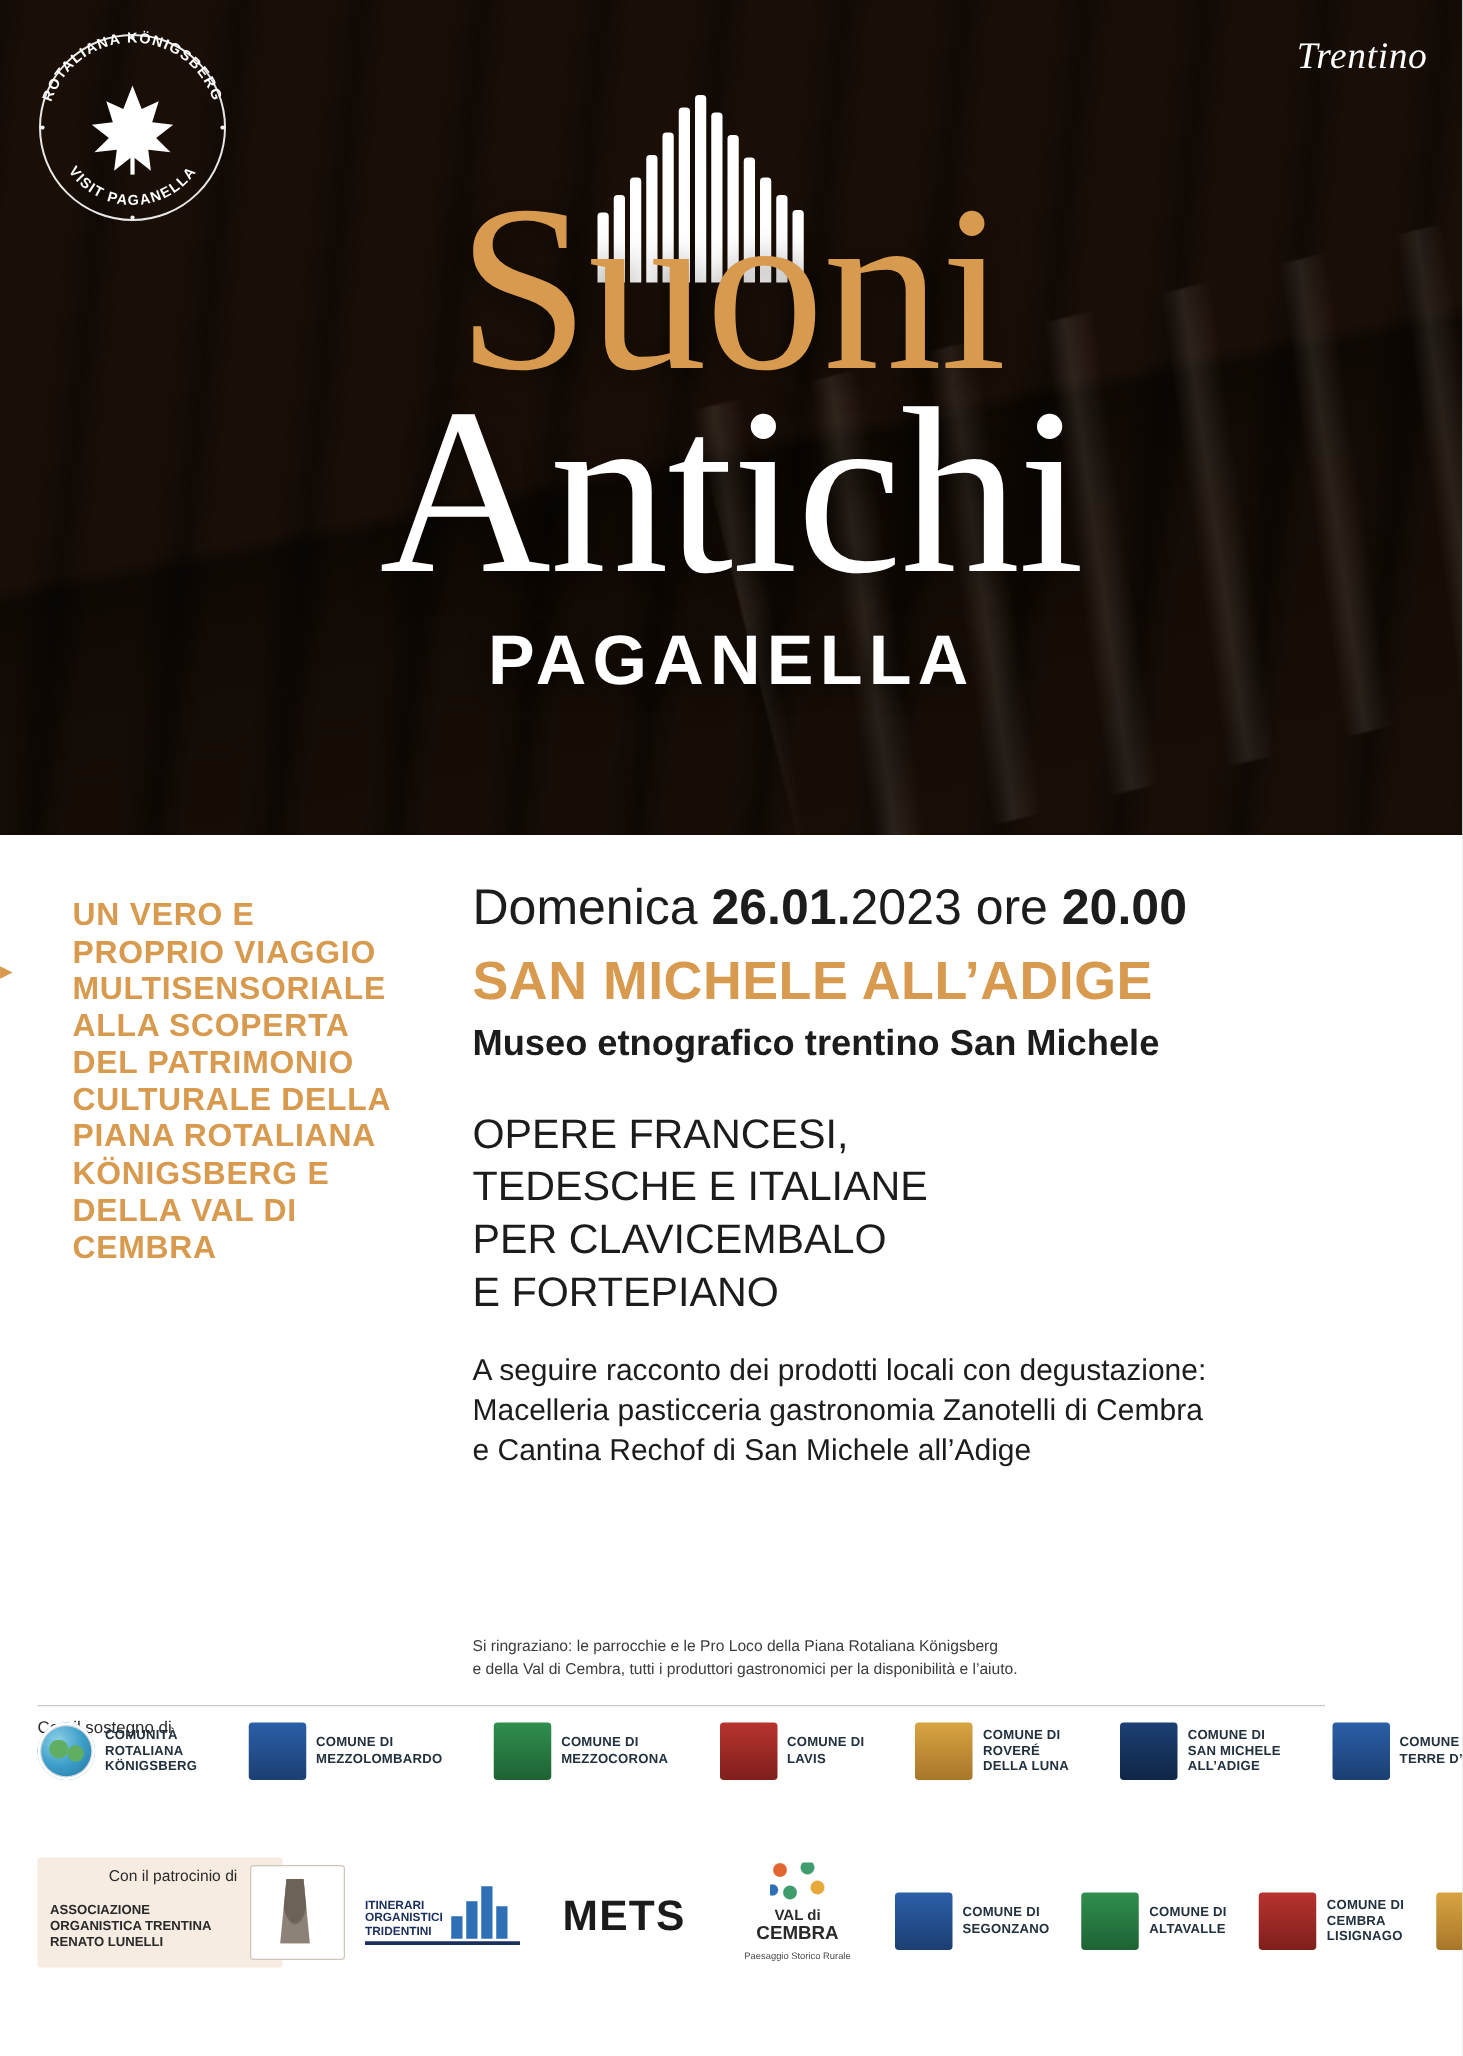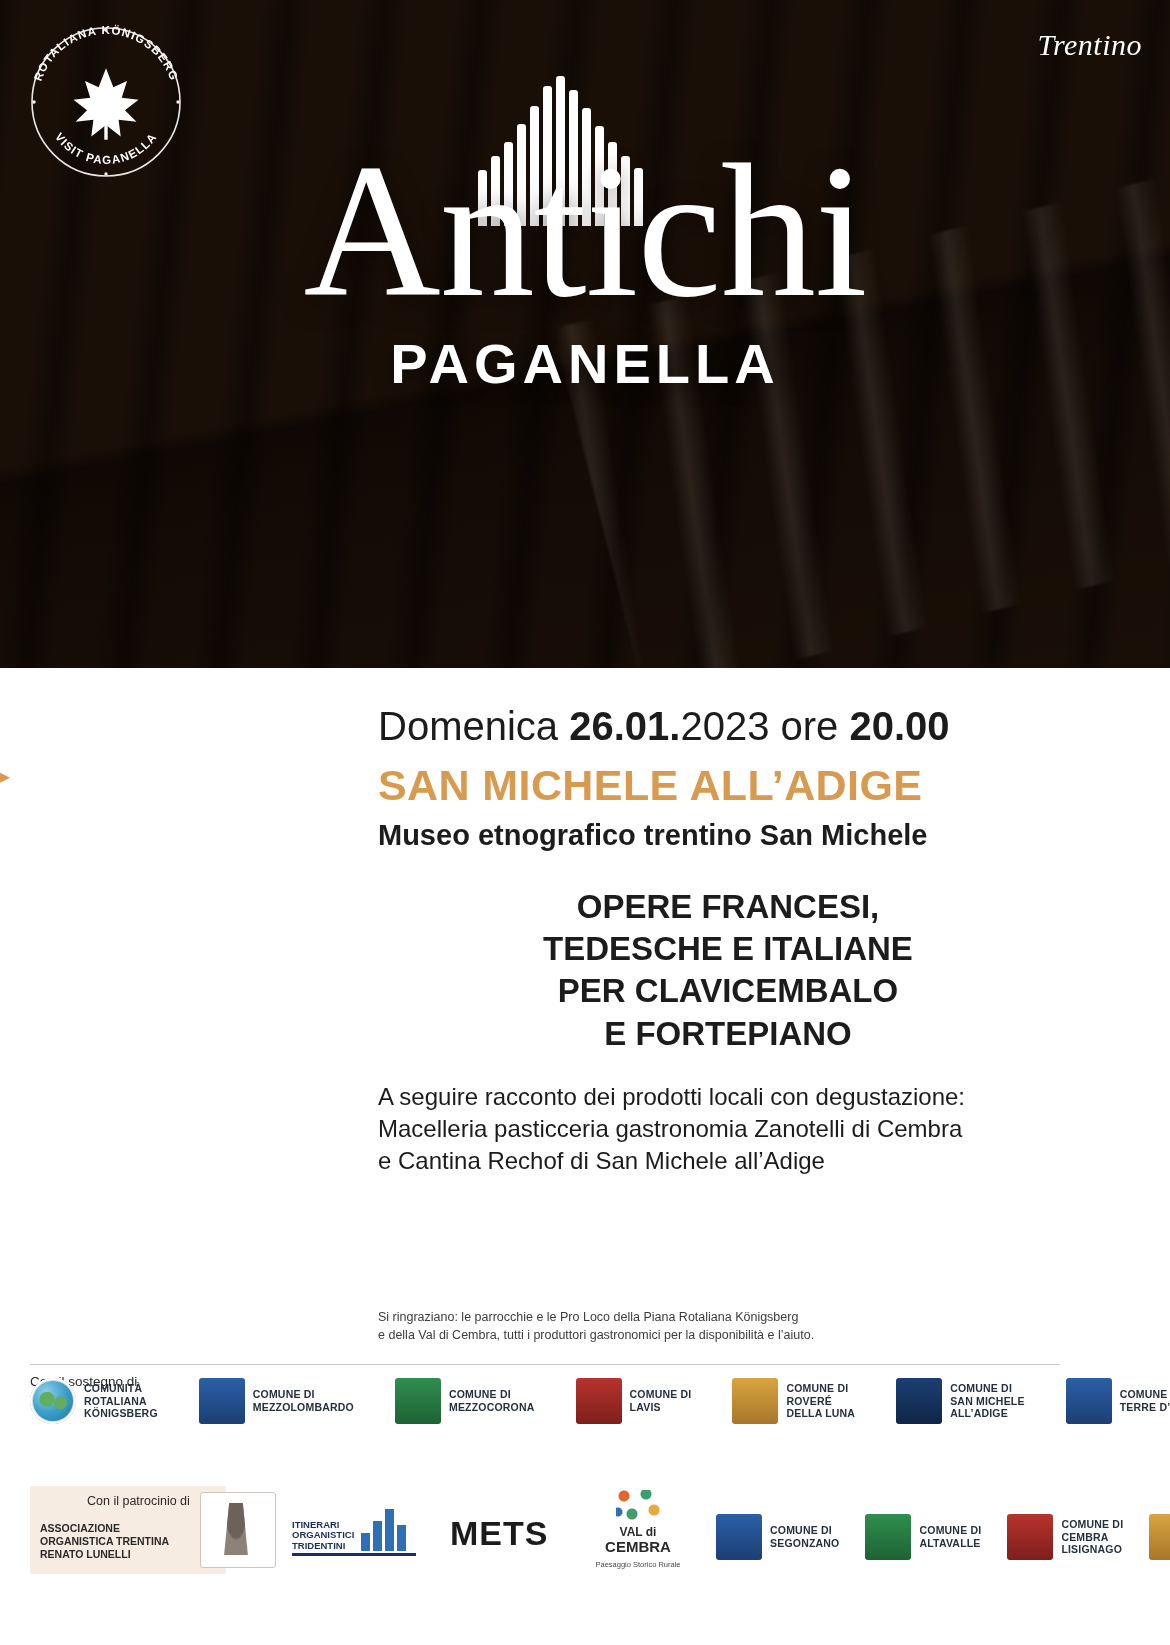--- a/index.html
+++ b/index.html
@@ -232,24 +232,23 @@
   }
   .line-venue {
     margin-top: 9px;
     font-size: 29px;
     font-weight: bold;
     color: #1c1c1c;
   }
   .prog {
     margin-top: 34px;
     font-size: 33px;
-    font-weight: bold;
+    font-weight: normal;
     color: #1c1c1c;
     line-height: 1.28;
-    text-align: center;
   }
   .performer {
     margin-top: 32px;
     font-size: 30px;
     color: #1c1c1c;
   }
   .performer .nm { font-weight: bold; }
   .performer .sep { font-weight: normal; }
   .performer .role { font-weight: normal; }
   .note {
@@ -481,29 +480,33 @@
       <i style="height:150px"></i>
         <i style="height:136px"></i>
         <i style="height:118px"></i>
       <i style="height:100px"></i>
         <i style="height:84px"></i>
         <i style="height:70px"></i>
       <i style="height:58px"></i>
     </div>
 
     <div class="title-wrap">
+      <div class="title-suoni">Suoni</div>
       <div class="title-antichi">Antichi</div>
       <div class="title-riscoperti">PAGANELLA</div>
     </div>
   </div>
 
   <div class="body-area">
 
     <div class="left-arrow">▸</div>
 
+    <div class="left-col">
+      <p>UN VERO E PROPRIO VIAGGIO MULTISENSORIALE ALLA SCOPERTA DEL PATRIMONIO CULTURALE DELLA PIANA ROTALIANA KÖNIGSBERG E DELLA VAL DI CEMBRA</p>
+    </div>
 
     <div class="right-col">
 
       <div class="line-date">
         <span class="lite">Domenica </span><span class="bold">26.01.</span><span class="lite">2023</span><span class="lite"> ore </span><span class="bold">20.00</span>
       </div>
 
       <div class="line-place">SAN MICHELE ALL’ADIGE</div>
       <div class="line-venue">Museo etnografico trentino San Michele</div>
 

